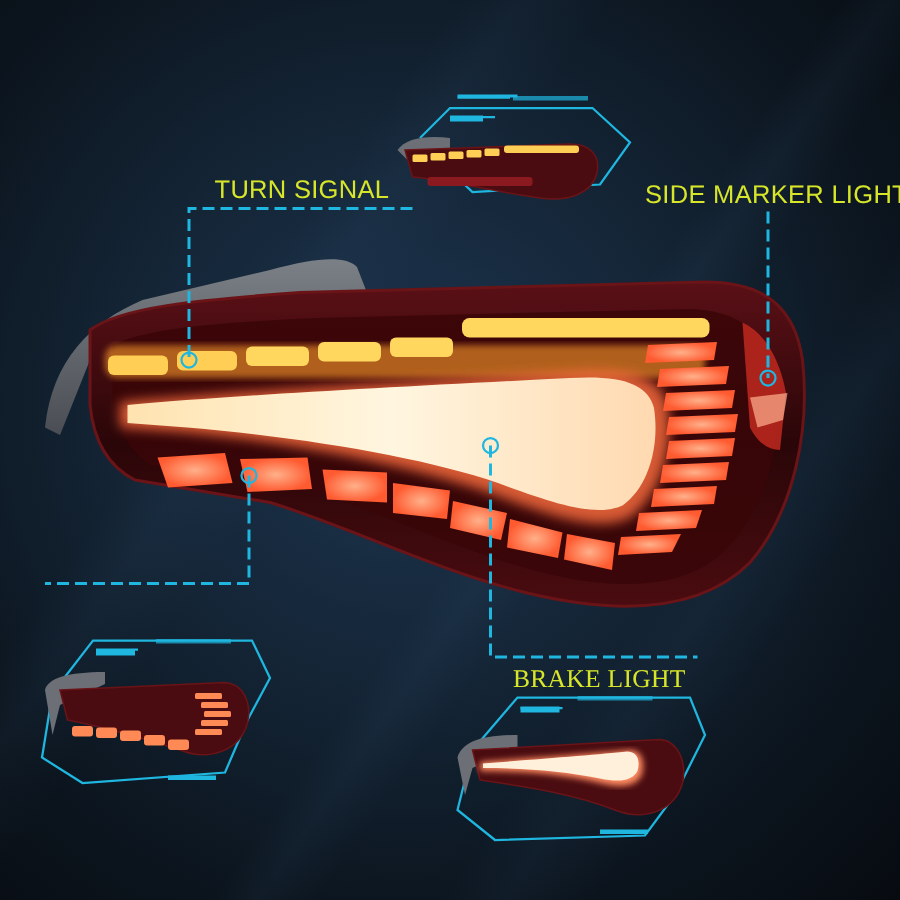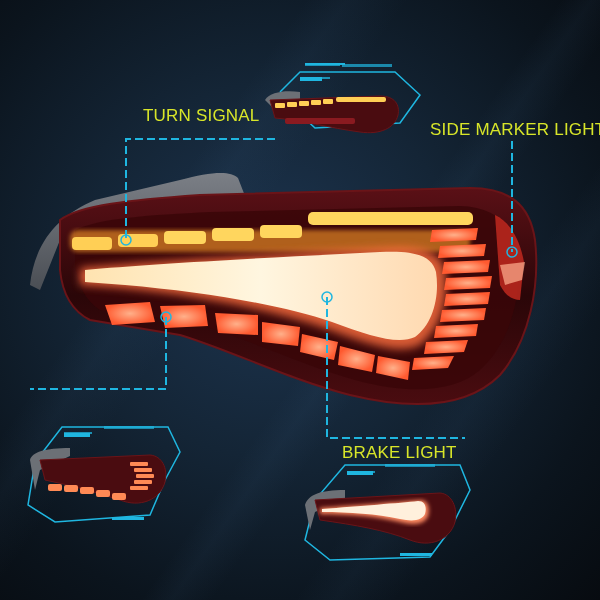--- a/index.html
+++ b/index.html
@@ -179,17 +179,17 @@
         <rect x="347" y="471" width="26" height="4"></rect>
         <rect x="400" y="553" width="32" height="3"></rect>
       </g>
       <path d="M305,505 C308,495 320,490 345,490 L345,498 L315,512 L310,530 Z" fill="#6c7076"></path>
       <path d="M315,500 L440,493 C452,494 458,508 455,522 C450,540 430,548 410,540 C385,530 355,525 320,520 Z" fill="#4a0c10" stroke="#6a1418"></path>
       <path d="M320,508 C360,505 400,502 420,500 C428,500 430,508 428,516 C425,524 415,526 400,522 C375,516 350,514 320,514 Z" fill="#ff8a60" filter="url(#blur2)"></path>
       <path d="M322,509 C360,506 400,503 418,501 C425,501 427,507 425,514 C422,520 414,522 400,519 C376,514 350,512 322,512 Z" fill="#fff0dc"></path>
     </g>
   </svg>
 
-  <div class="label" style="left:143px;top:106px;">TURN SIGNAL</div>
+  <div class="label" style="left:143px;top:117px;">TURN SIGNAL</div>
   <div class="label" style="left:430px;top:120px;">SIDE MARKER LIGHT</div>
-  <div class="label" style="left:342px;top:443px;">BRAKE LIGHT</div>
+  <div class="label" style="left:342px;top:443px;font-family:Liberation Serif, serif;">BRAKE LIGHT</div>
 
 </div>
 
 </body></html>

